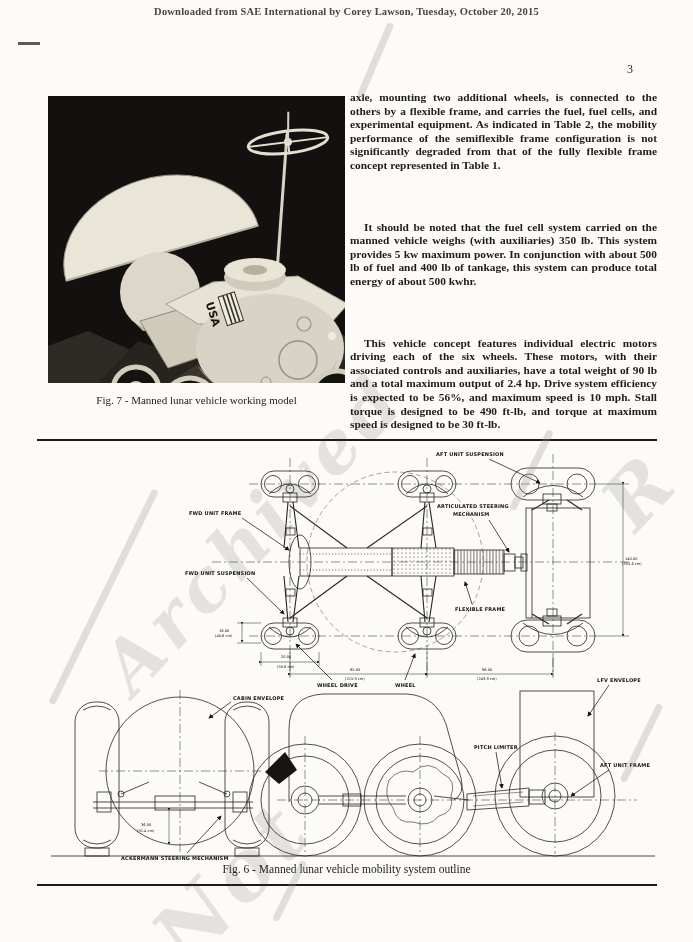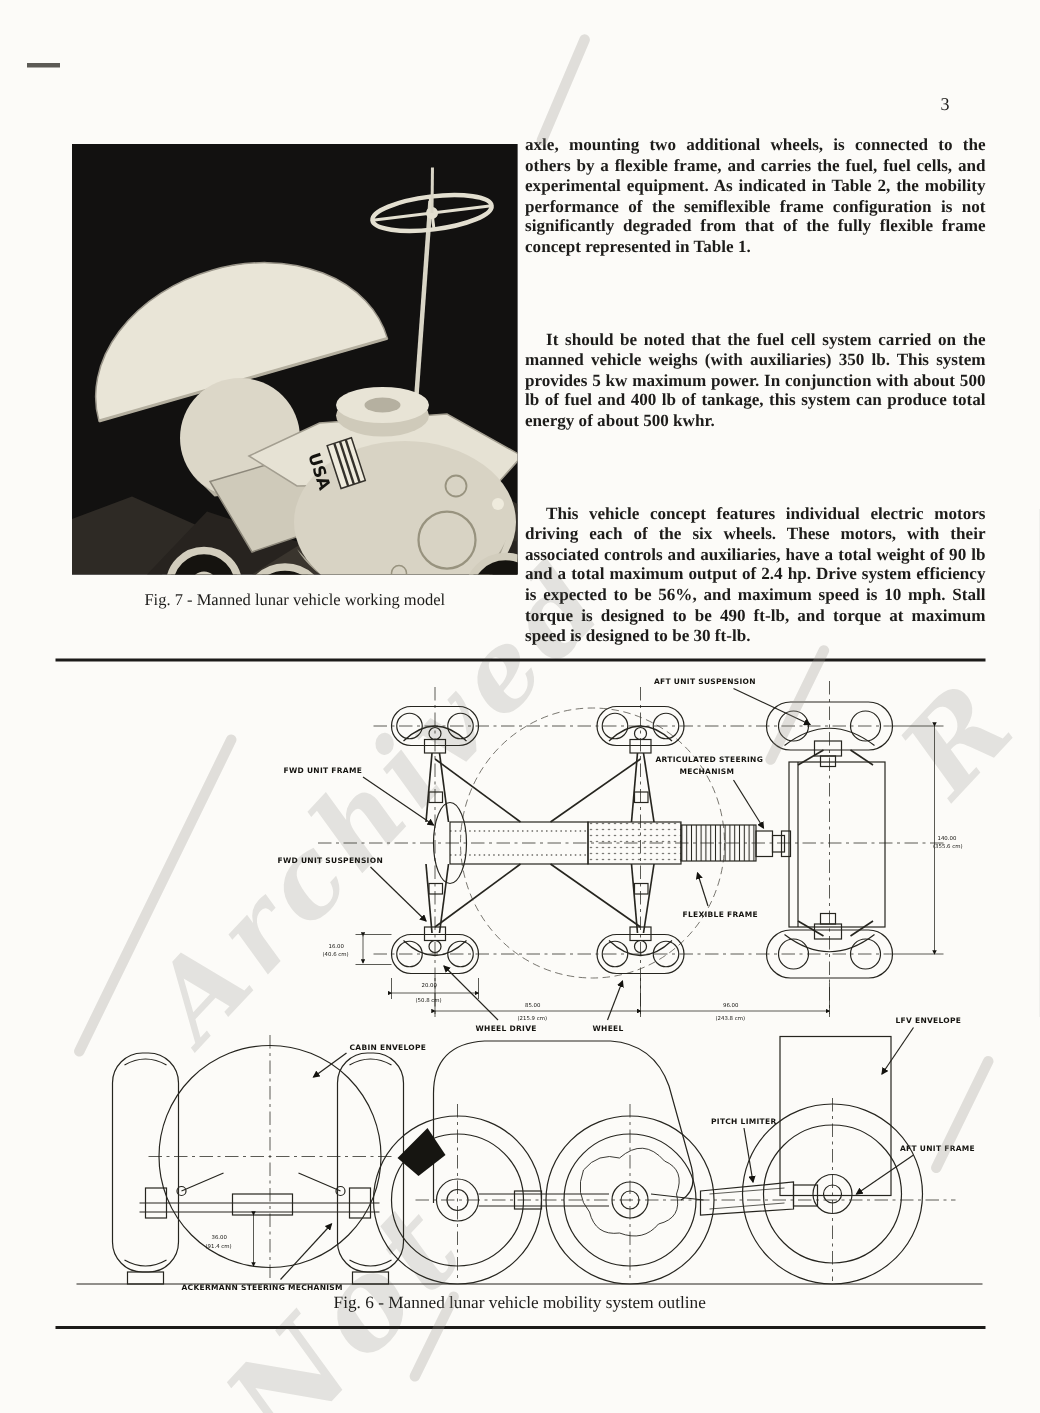--- a/index.html
+++ b/index.html
@@ -28,20 +28,21 @@
   .wm-slash{width:7px;background:rgba(150,148,140,.28);border-radius:4px;}
   svg text{font-family:"DejaVu Sans",sans-serif;font-weight:bold;fill:#14130f;}
   .lbl{font-size:5px;letter-spacing:.2px;}
   .dim{font-size:3.6px;font-weight:normal;}
 </style>
 </head>
 <body>
 
 <div class="page">
 
+  <div class="download-notice">Downloaded from SAE International by Corey Lawson, Tuesday, October 20, 2015</div>
   <div class="corner-dash"></div>
   <div class="page-number">3</div>
 
   <div class="photo">
     <svg width="297" height="287" viewBox="0 0 297 287">
       <rect x="0" y="0" width="297" height="287" fill="#121110"></rect>
 
       <polygon points="0,287 0,250 40,235 85,255 60,287" fill="#2e2a25"></polygon>
       <polygon points="50,287 90,245 150,265 200,250 250,270 297,245 297,287" fill="#27231f"></polygon>
       <polygon points="120,287 160,262 215,278 265,260 297,275 297,287" fill="#3a352e"></polygon>

